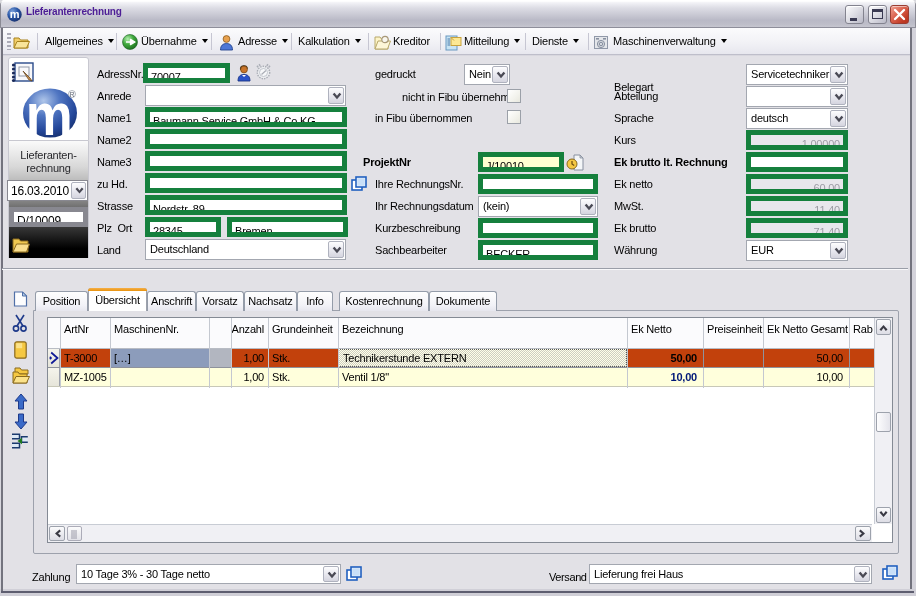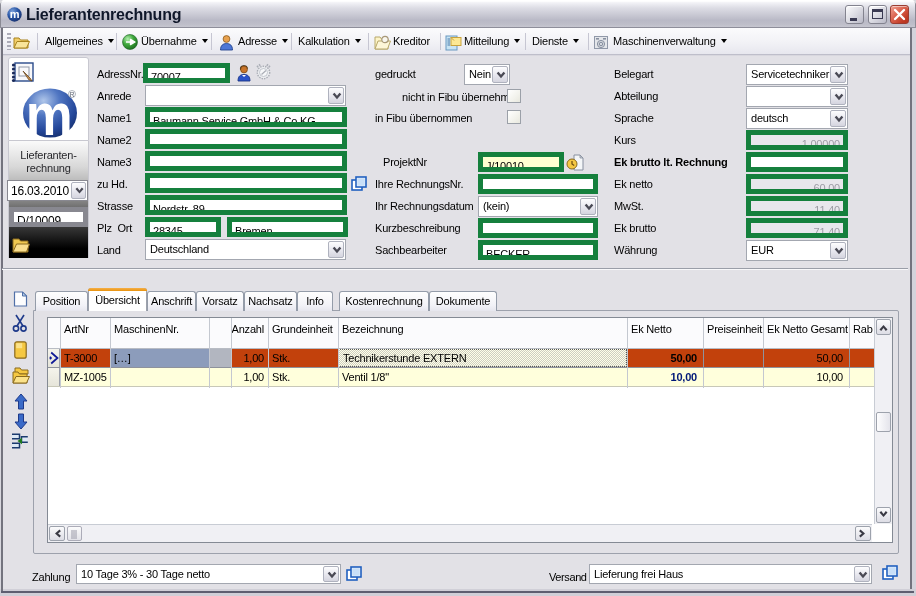--- a/index.html
+++ b/index.html
@@ -35,21 +35,21 @@
           <radialGradient id="mg" cx="35%" cy="30%" r="75%">
             <stop offset="0" stop-color="#7FA3DC"></stop>
             <stop offset="0.5" stop-color="#2C59A8"></stop>
             <stop offset="1" stop-color="#16306E"></stop>
           </radialGradient>
         </defs>
       <circle cx="7.5" cy="7.5" r="7.2" fill="url(#mg)"></circle>
       <text x="7.5" y="11.4" font-family="Liberation Sans" font-size="11" font-weight="bold" fill="#fff" text-anchor="middle">m</text>
     </svg>
   </div>
-  <div class="abs" style="left:26px;top:6px;font-size:16px;font-weight:bold;color:#0f172a;">Lieferantenrechnung</div>
+  <div class="abs" style="left:26px;top:6px;font-size:10px;font-weight:bold;color:#4c1d95;">Lieferantenrechnung</div>
 
   <div class="abs" style="left:845px;top:5px;width:19px;height:19px;border-radius:3px;border:1px solid #83838F;background:linear-gradient(135deg,#FDFDFE,#D9D9E1 55%,#B9B9C6);box-shadow:inset 0 1px 0 #fff;">
      <div class="abs" style="left:4px;top:12px;width:7px;height:3px;background:#3A3A52;"></div>
   </div>
   <div class="abs" style="left:868px;top:5px;width:19px;height:19px;border-radius:3px;border:1px solid #83838F;background:linear-gradient(135deg,#FDFDFE,#D9D9E1 55%,#B9B9C6);box-shadow:inset 0 1px 0 #fff;">
      <div class="abs" style="left:3px;top:3px;width:11px;height:10px;border:1px solid #3A3A52;border-top:3px solid #3A3A52;"></div>
   </div>
   <div class="abs" style="left:890px;top:5px;width:19px;height:19px;border-radius:3px;border:1px solid #9A3D32;background:linear-gradient(135deg,#F0A092,#D9604C 45%,#C03A24 80%,#B53520);box-shadow:inset 0 1px 0 rgba(255,255,255,.5);">
      <svg width="17" height="17" viewBox="0 0 17 17">
         <path d="M4 4 L13 13 M13 4 L4 13" stroke="#fff" stroke-width="2.4" stroke-linecap="round"></path>
@@ -241,21 +241,21 @@
     <div class="cbtn">
         <svg width="14" height="12" viewBox="0 0 13 11">
           <path d="M2.5 3 L6.5 7.5 L10.5 3 L8.8 1.6 L6.5 4.4 L4.2 1.6 z" fill="#4A4A55"></path>
         </svg>
       </div>
   </div>
   <div class="lbl" style="left:362px;top:90px;margin-left:40px;">nicht in Fibu übernehmen</div>
   <div class="cbx" style="left:507px;top:89px;"></div>
   <div class="lbl" style="left:375px;top:111px;">in Fibu übernommen</div>
   <div class="cbx" style="left:507px;top:110px;"></div>
-  <div class="lbl" style="left:383px;top:155px;">ProjektNr</div>
+  <div class="lbl" style="left:363px;top:155px;font-weight:bold;">ProjektNr</div>
   <div class="fld" style="left:478px;top:152px;width:86px;height:20px;background:#FFFFD2;">J/10010</div>
   <div class="abs" style="left:566px;top:154px;">
     <svg width="18" height="17" viewBox="0 0 18 17">
       <path d="M8 1 h6 l3 3 v12 H8 z" fill="#F4F6F8" stroke="#8890A0" stroke-width="1"></path>
       <path d="M14 1 l3 3 h-3 z" fill="#C8CCD4" stroke="#8890A0" stroke-width=".8"></path>
       <circle cx="6" cy="10" r="5" fill="#F5C842" stroke="#8A6A1E" stroke-width="1"></circle>
       <path d="M6 7 v3 l2.2 1.4" stroke="#6A4A10" stroke-width="1.2" fill="none"></path>
     </svg>
   </div>
   <div class="abs" style="left:351px;top:176px;">
@@ -274,21 +274,21 @@
         <svg width="14" height="12" viewBox="0 0 13 11">
           <path d="M2.5 3 L6.5 7.5 L10.5 3 L8.8 1.6 L6.5 4.4 L4.2 1.6 z" fill="#4A4A55"></path>
         </svg>
       </div>
   </div>
   <div class="lbl" style="left:375px;top:221px;">Kurzbeschreibung</div>
   <div class="fld" style="left:478px;top:218px;width:120px;height:20px;"></div>
   <div class="lbl" style="left:375px;top:243px;">Sachbearbeiter</div>
   <div class="fld" style="left:478px;top:240px;width:120px;height:20px;">BECKER</div>
 
-  <div class="lbl" style="left:614px;top:67px;">Belegart</div>
+  <div class="lbl" style="left:614px;top:80px;">Belegart</div>
   <div class="combo" style="left:746px;top:64px;width:102px;height:21px;">
     <div class="tx">Servicetechniker</div>
     <div class="cbtn">
         <svg width="14" height="12" viewBox="0 0 13 11">
           <path d="M2.5 3 L6.5 7.5 L10.5 3 L8.8 1.6 L6.5 4.4 L4.2 1.6 z" fill="#4A4A55"></path>
         </svg>
       </div>
   </div>
   <div class="lbl" style="left:614px;top:89px;">Abteilung</div>
   <div class="combo" style="left:746px;top:86px;width:102px;height:21px;">

